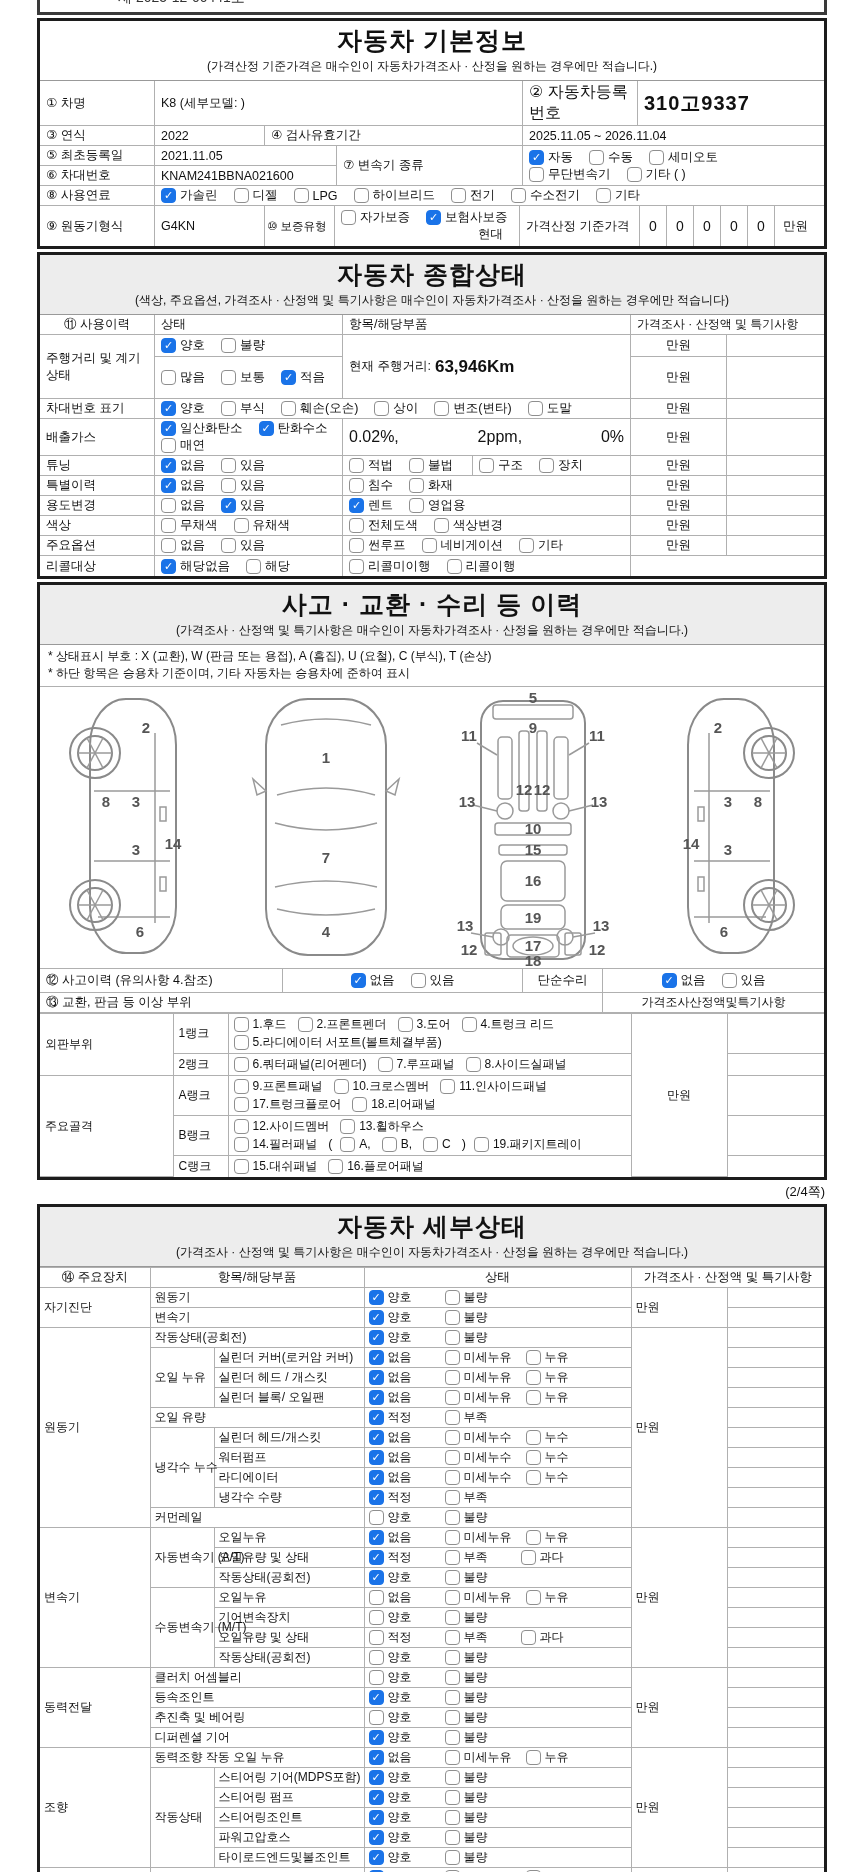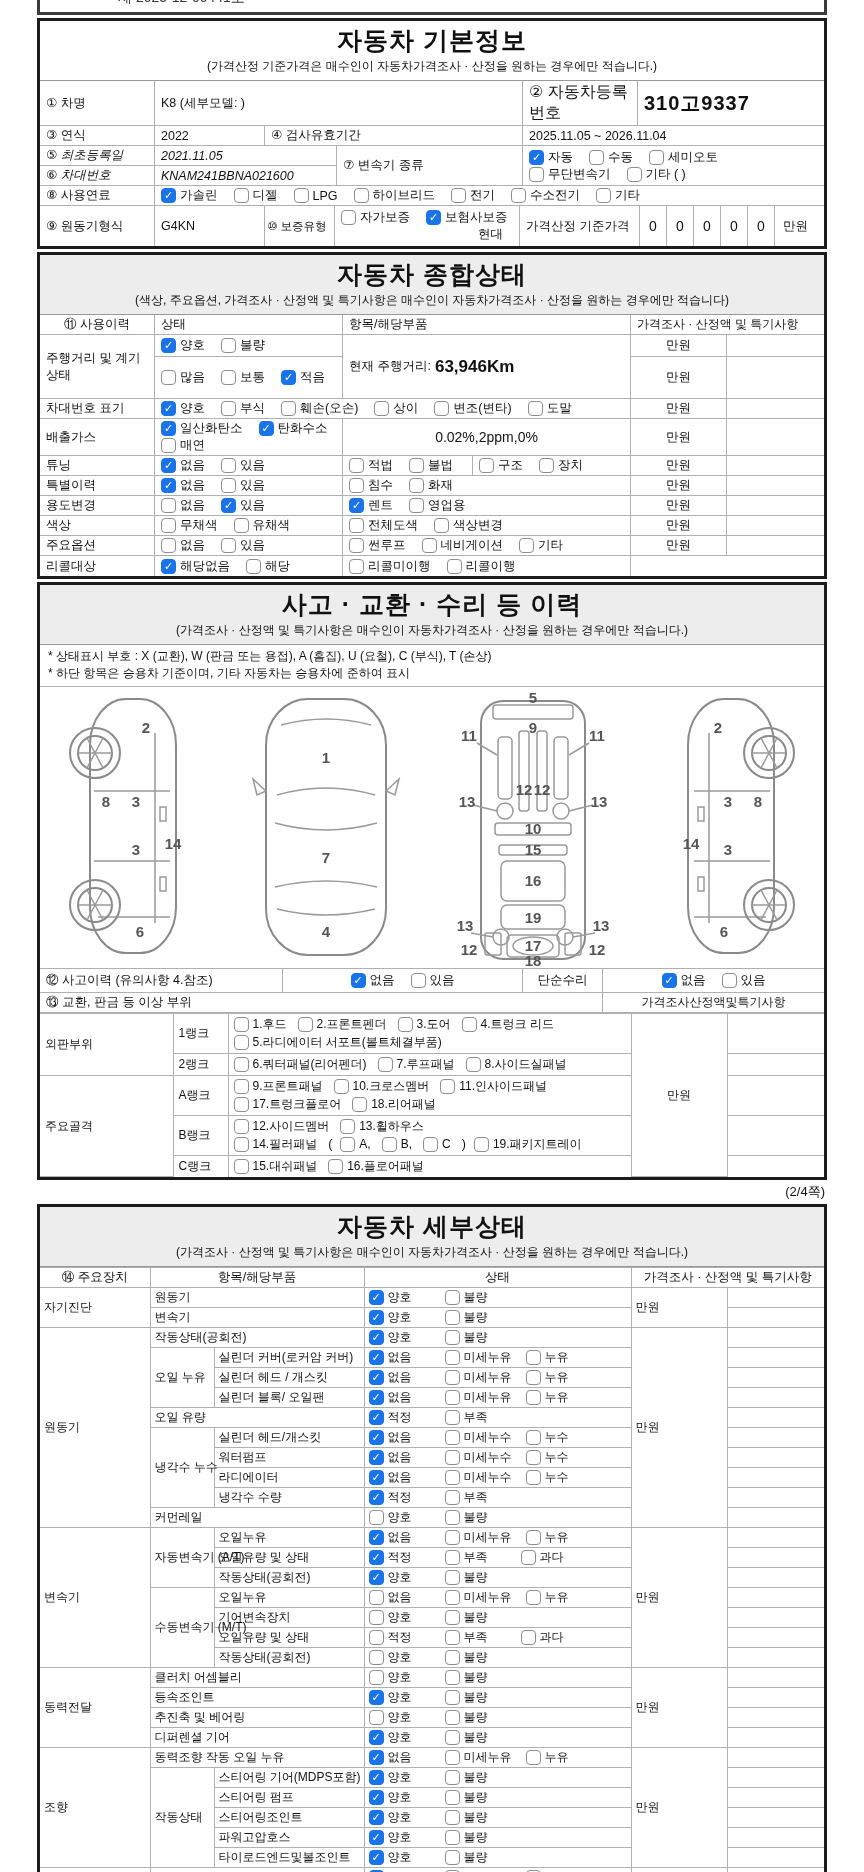--- a/index.html
+++ b/index.html
@@ -38,21 +38,21 @@
   .cb{display:inline-flex;align-items:center;gap:4px;margin-right:16px;white-space:nowrap;font-size:12.5px;}
   .cb:last-child{margin-right:0;}
   .cbx{width:15px;height:15px;min-width:15px;border-radius:4px;border:1.6px solid #8f8f8f;background:#fff;
        display:inline-flex;align-items:center;justify-content:center;color:transparent;
        font-size:11px;font-weight:bold;line-height:1;}
   .cbx.on{background:var(--accent);border-color:var(--accent);color:#fff;}
   .ptxt{margin-right:8px;font-size:12.5px;}
   
   .regnum{font-size:20px;font-weight:bold;letter-spacing:1px;}
   .r34{min-height:40px;}
-  .colstack{display:flex;flex-direction:column;flex:0 0 296px;font-style:italic;}
+  .colstack{display:flex;flex-direction:column;flex:0 0 296px;}
   .sr{display:flex;flex:1;border-bottom:1px solid var(--bl);}
   .sr:last-child{border-bottom:none;}
   .warr{flex:0 0 185px;flex-direction:column;align-items:stretch;justify-content:center;}
   .warr .company{text-align:right;padding-right:10px;font-size:12.5px;}
   .digits{flex:1;padding:0;align-items:stretch;}
   .digit{flex:0 0 27px;border-right:1px solid var(--bl);display:flex;align-items:center;justify-content:center;font-size:14px;}
   .unit{display:flex;align-items:center;padding-left:8px;font-size:12.5px;}
   
   .colhead .c{justify-content:center;font-size:12.5px;min-height:19px;}
   .mile{min-height:64px;}
@@ -60,21 +60,21 @@
   .mstack>div{padding:1px 6px;display:flex;align-items:center;}
   .msub1{flex:0 0 22px;border-bottom:1px solid var(--bl);}
   .msub2{flex:1;flex-wrap:wrap;align-content:center;}
   .pstack{display:flex;flex-direction:column;flex:0 0 96px;border-right:1px solid var(--bl);}
   .pstack>div{flex:1;display:flex;align-items:center;justify-content:center;}
   .pstack>div:first-child{border-bottom:1px solid var(--bl);flex:0 0 22px;}
   .bstack{display:flex;flex-direction:column;flex:1;}
   .bstack>div{flex:1;}
   .bstack>div:first-child{border-bottom:1px solid var(--bl);flex:0 0 22px;}
   .odometer b{font-size:17px;margin-left:4px;}
-  .emiss{justify-content:center;font-size:14px;}
+  .emiss{justify-content:space-between;font-size:16px;}
   .twoline{flex-direction:column;align-items:flex-start;justify-content:center;}
   .twoline>div{display:flex;align-items:center;}
   
   .notes{border-bottom:1px solid var(--bl);padding:3px 8px;font-size:12px;line-height:1.45;}
   .diagrams{display:flex;justify-content:space-around;align-items:center;
             border-bottom:1px solid var(--bl);padding:4px 2px;height:282px;}
   .diagrams svg{display:block;}
   .dln{stroke:#8a8a8a;stroke-width:2;fill:none;}
   .dthin{stroke:#9a9a9a;stroke-width:1.5;fill:none;}
   .dnum{fill:#555;font-size:15px;font-weight:bold;text-anchor:middle;}

